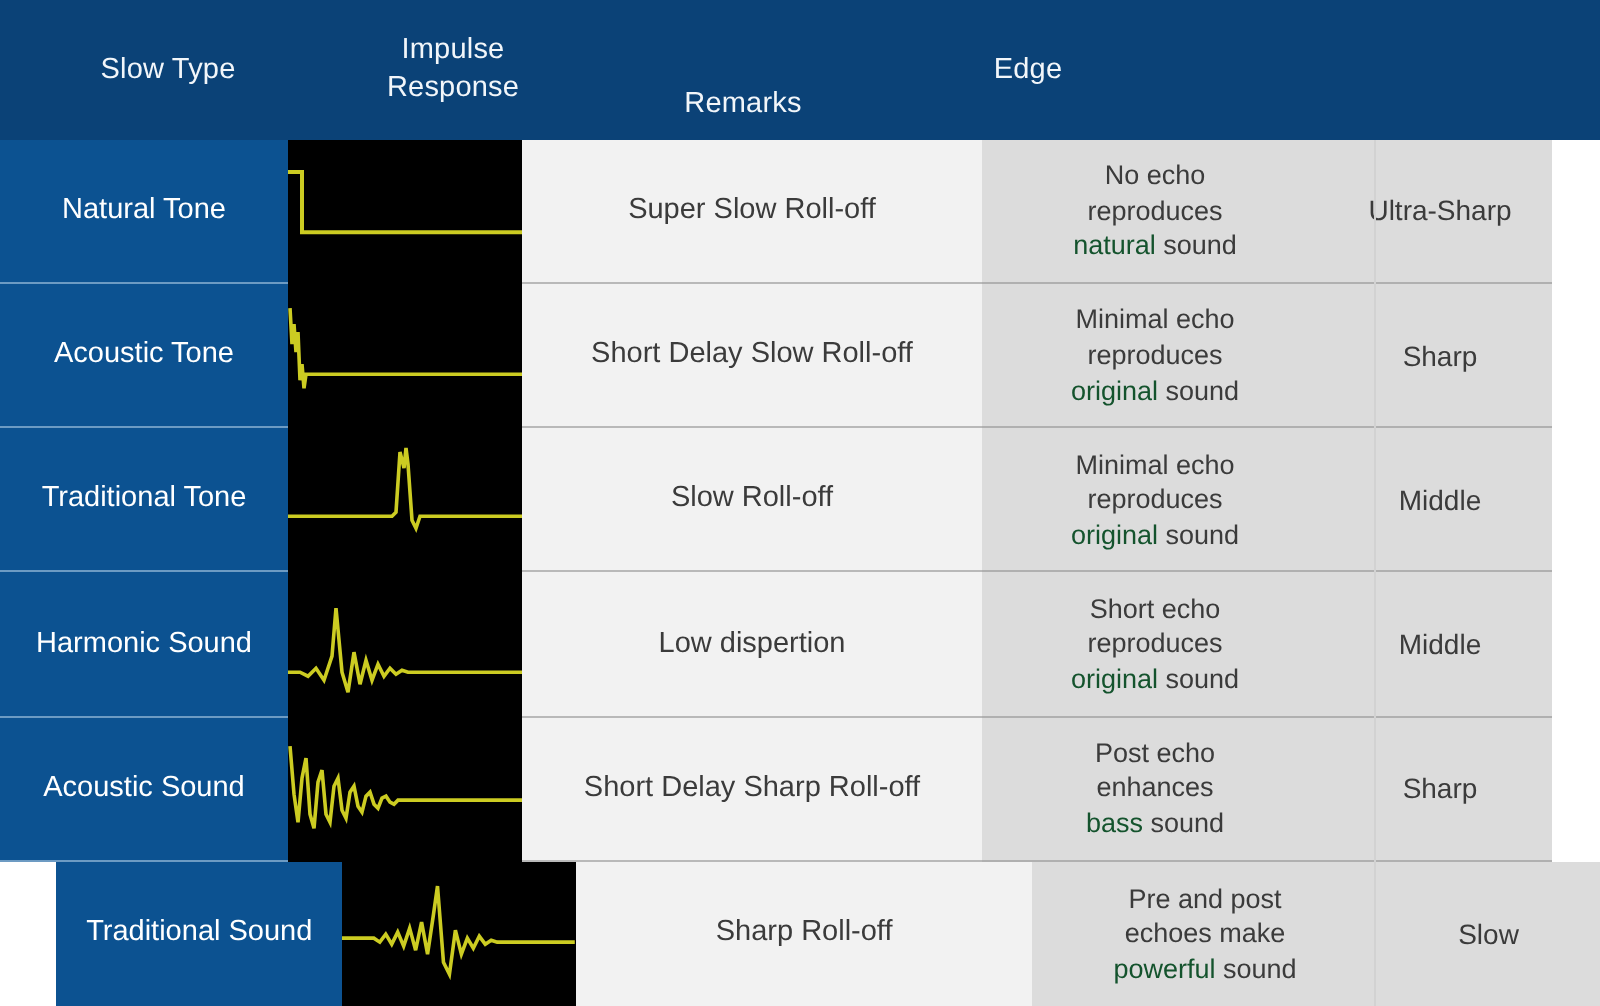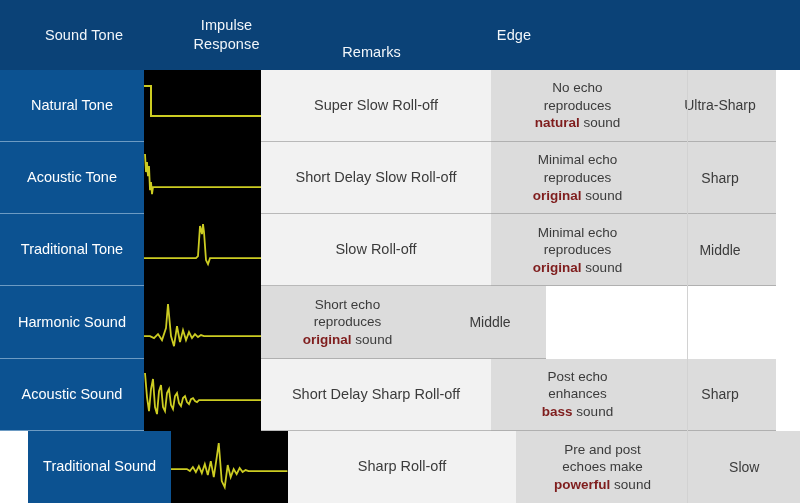--- a/index.html
+++ b/index.html
@@ -100,21 +100,21 @@
     width: 173px;
     background: #dcdcdc;
     color: #3b3b3b;
     font-size: 13.5px;
     border-bottom: 1px solid #b0b0b0;
     flex-direction: column;
     justify-content: center;
   }
   .row:last-child .c-rem { border-bottom: none; }
   .c-rem .line { display: block; white-space: nowrap; }
-  .hl { color: #7f1d1d; font-weight: bold; }
+  .hl { color: #14532d; }
 
   
   .c-edge {
     width: 112px;
     background: #dcdcdc;
     color: #3b3b3b;
     font-size: 14px;
     border-bottom: 1px solid #b0b0b0;
     text-align: center;
   }
@@ -128,21 +128,21 @@
     background: #d2d2d2;
   }
 </style>
 </head>
 <body>
 
 <div id="table">
 
   <div class="header-row">
     <div class="hcell h-sound">
-      <span>Sound Tone</span>
+      <span>Slow Type</span>
     </div>
     <div class="hcell h-imp">
       <span>Impulse</span><br>
       <span>Response</span>
     </div>
     <div class="hcell h-rem">
       <span>Remarks</span>
     </div>
     <div class="hcell h-edge">
       <span>Edge</span>
@@ -219,20 +219,23 @@
 
     <div class="row">
       <div class="cell c-sound">
         <span>Harmonic Sound</span>
       </div>
       <div class="cell c-imp">
         <svg viewBox="0 0 117 72" preserveAspectRatio="none">
           <polyline fill="none" stroke="#cccc22" stroke-width="1.8" points="0,50 6,50 10,52 14,48 18,54 22,42 24,18 27,50 30,60 33,40 36,56 39,44 42,54 45,46 48,52 51,48 54,51 57,49 60,50 64,50 117,50"></polyline>
         </svg>
       </div>
+      <div class="cell c-filter">
+        <span>Low dispertion</span>
+      </div>
       <div class="cell c-rem">
         <span class="line">Short echo</span>
         <span class="line">reproduces</span>
         <span class="line"><span class="hl">original</span><span> sound</span></span>
       </div>
       <div class="cell c-edge">
         <span>Middle</span>
       </div>
     </div>
 

